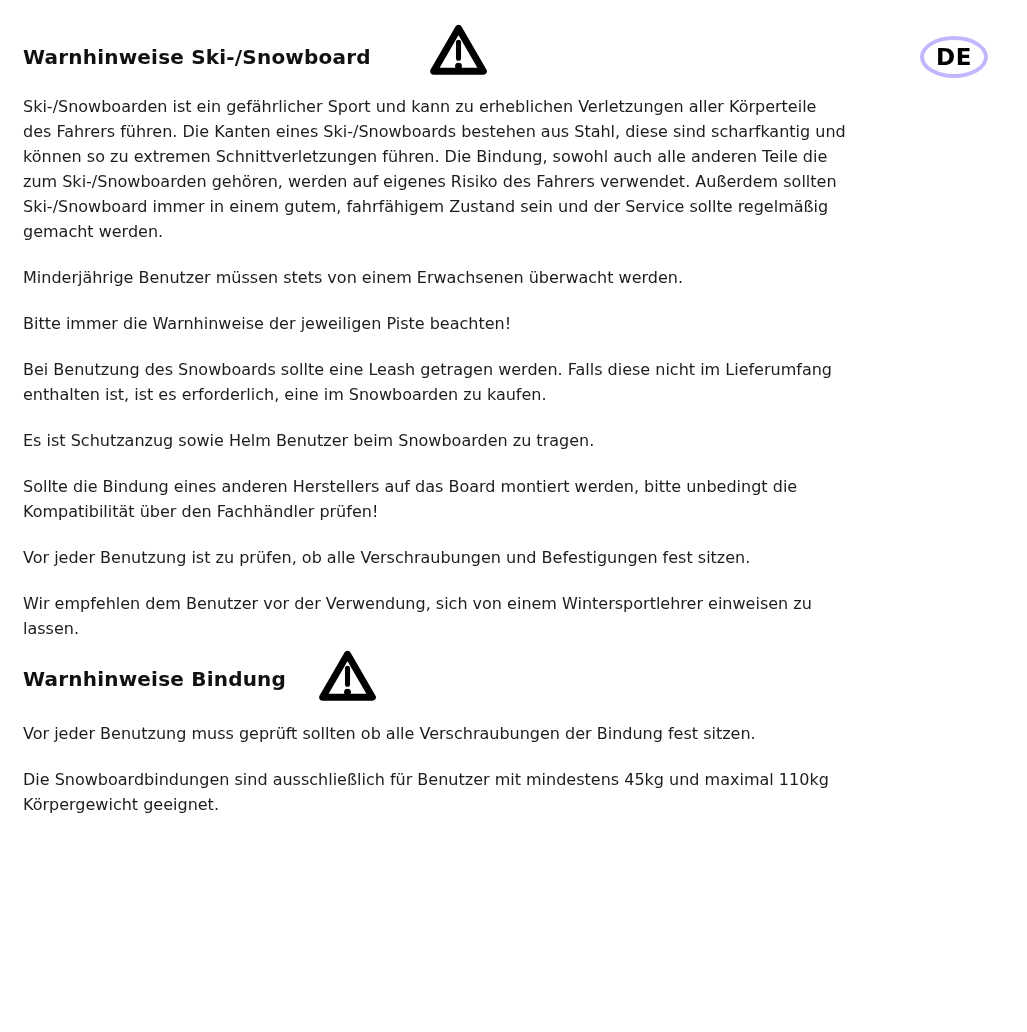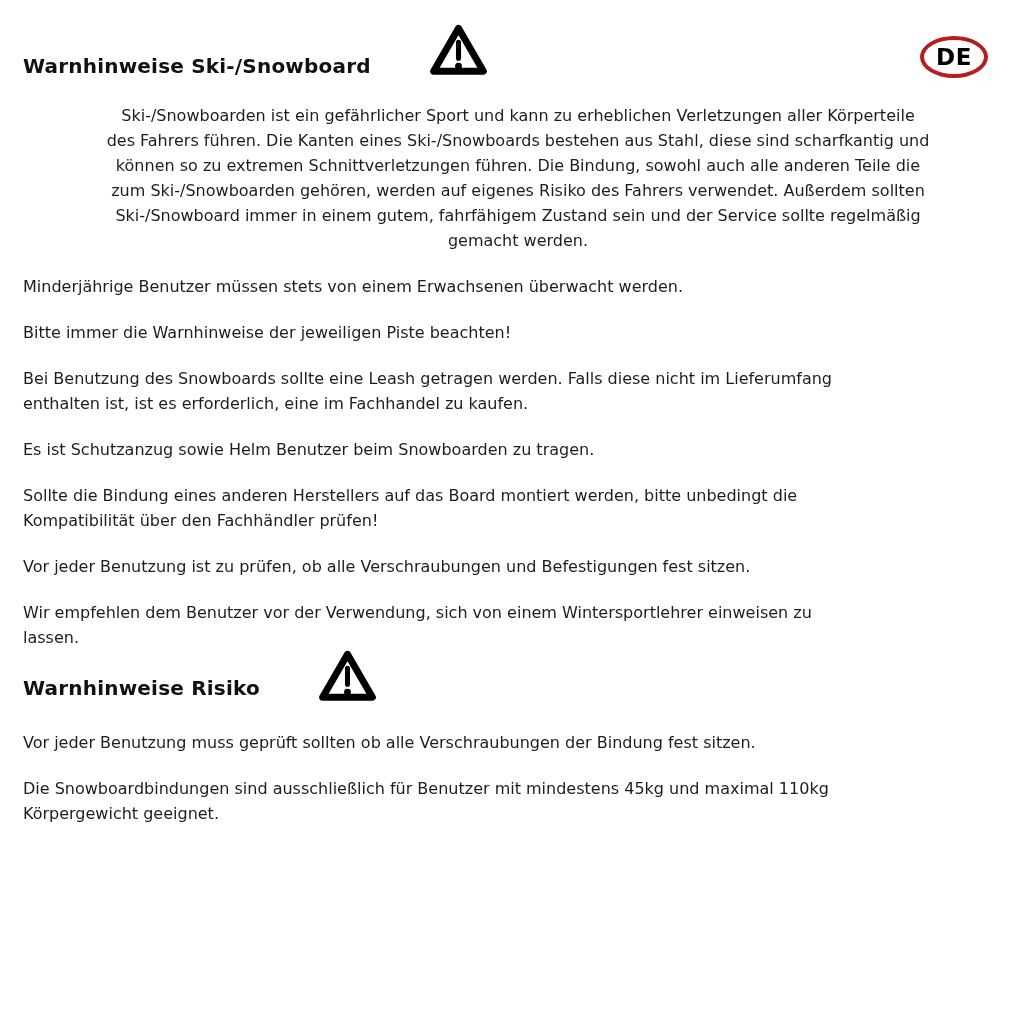--- a/index.html
+++ b/index.html
@@ -8,56 +8,56 @@
     width: 1027px;
     height: 1032px;
     background: #ffffff;
     overflow: hidden;
     font-family: "DejaVu Sans", "Liberation Sans", sans-serif;
     color: #1d1d1d;
   }
   .content {
     position: absolute;
     left: 23px;
-    top: 9px;
+    top: 0;
     width: 990px;
   }
   .section-title {
     margin: 0;
     font-size: 20px;
     line-height: 26px;
     font-weight: bold;
     color: #111111;
     letter-spacing: 0.2px;
     white-space: pre;
   }
   .section-title.first { margin-top: 44px; }
   .section-title.second { margin-top: 25px; }
   p.body-para {
     margin: 21px 0 0 0;
     font-size: 16px;
     line-height: 25px;
     white-space: pre;
   }
-  p.body-para.after-h1 { margin-top: 24px; text-align: center; }
+  p.body-para.after-h1 { margin-top: 24px; }
   p.body-para.after-h2 { margin-top: 29px; }
   .warning-triangle {
     position: absolute;
     display: block;
   }
   .warning-triangle.t1 { left: 429px; top: 22px; width: 59px; height: 56px; }
   .warning-triangle.t2 { left: 318px; top: 647px; width: 59px; height: 58px; }
   .language-badge {
     position: absolute;
     left: 920px;
     top: 36px;
     width: 68px;
     height: 42px;
     box-sizing: border-box;
-    border: 4px solid #b91c1c;
+    border: 4px solid #c4b5fd;
     border-radius: 50%;
     display: flex;
     align-items: center;
     justify-content: center;
     font-size: 23px;
     font-weight: bold;
     color: #000000;
     letter-spacing: 0.5px;
   }
 </style>
@@ -71,29 +71,29 @@
 
     <p class="body-para after-h1">Ski-/Snowboarden ist ein gefährlicher Sport und kann zu erheblichen Verletzungen aller Körperteile
 des Fahrers führen. Die Kanten eines Ski-/Snowboards bestehen aus Stahl, diese sind scharfkantig und
 können so zu extremen Schnittverletzungen führen. Die Bindung, sowohl auch alle anderen Teile die
 zum Ski-/Snowboarden gehören, werden auf eigenes Risiko des Fahrers verwendet. Außerdem sollten
 Ski-/Snowboard immer in einem gutem, fahrfähigem Zustand sein und der Service sollte regelmäßig
 gemacht werden.</p>
     <p class="body-para">Minderjährige Benutzer müssen stets von einem Erwachsenen überwacht werden.</p>
     <p class="body-para">Bitte immer die Warnhinweise der jeweiligen Piste beachten!</p>
     <p class="body-para">Bei Benutzung des Snowboards sollte eine Leash getragen werden. Falls diese nicht im Lieferumfang
-enthalten ist, ist es erforderlich, eine im Fachhandel zu kaufen.</p>
+enthalten ist, ist es erforderlich, eine im Snowboarden zu kaufen.</p>
     <p class="body-para">Es ist Schutzanzug sowie Helm Benutzer beim Snowboarden zu tragen.</p>
     <p class="body-para">Sollte die Bindung eines anderen Herstellers auf das Board montiert werden, bitte unbedingt die
 Kompatibilität über den Fachhändler prüfen!</p>
     <p class="body-para">Vor jeder Benutzung ist zu prüfen, ob alle Verschraubungen und Befestigungen fest sitzen.</p>
     <p class="body-para">Wir empfehlen dem Benutzer vor der Verwendung, sich von einem Wintersportlehrer einweisen zu
 lassen.</p>
 
-    <h2 class="section-title second">Warnhinweise Risiko</h2>
+    <h2 class="section-title second">Warnhinweise Bindung</h2>
 
     <p class="body-para after-h2">Vor jeder Benutzung muss geprüft sollten ob alle Verschraubungen der Bindung fest sitzen.</p>
     <p class="body-para">Die Snowboardbindungen sind ausschließlich für Benutzer mit mindestens 45kg und maximal 110kg
 Körpergewicht geeignet.</p>
   </div>
 
   <svg class="warning-triangle t1" viewBox="0 0 64 58" aria-hidden="true">
     <path d="M32 5.5 L59 52 L5 52 Z" fill="none" stroke="#000000" stroke-width="7.5" stroke-linejoin="round"></path>
     <path d="M32 20.5 L32 38" stroke="#000000" stroke-width="5.5" stroke-linecap="round" fill="none"></path>
     <circle cx="32" cy="46.5" r="3.7" fill="#000000"></circle>

